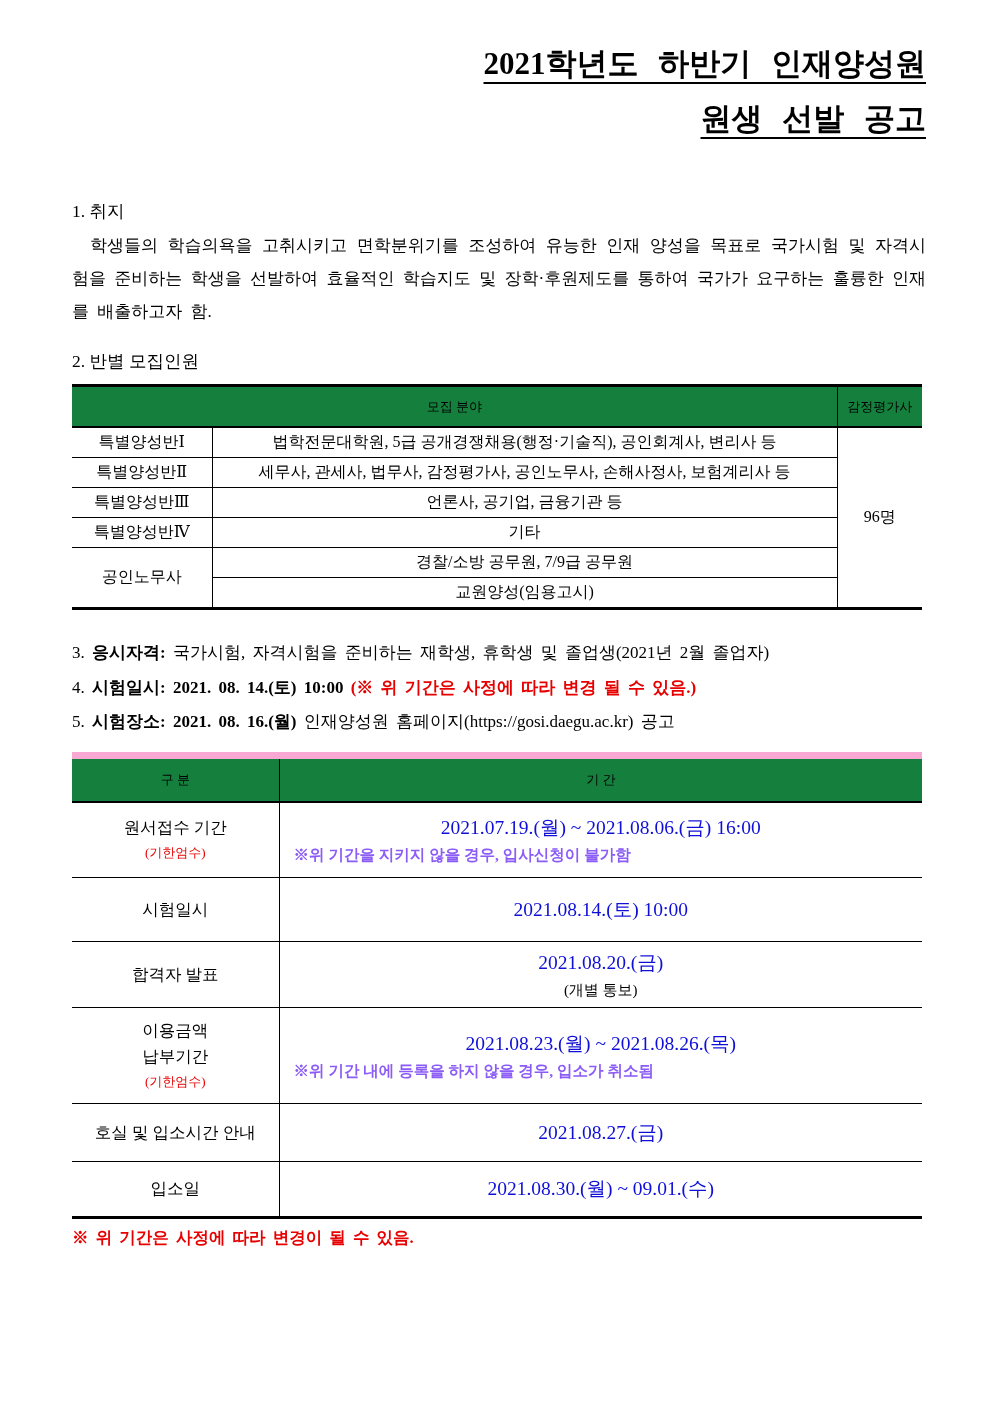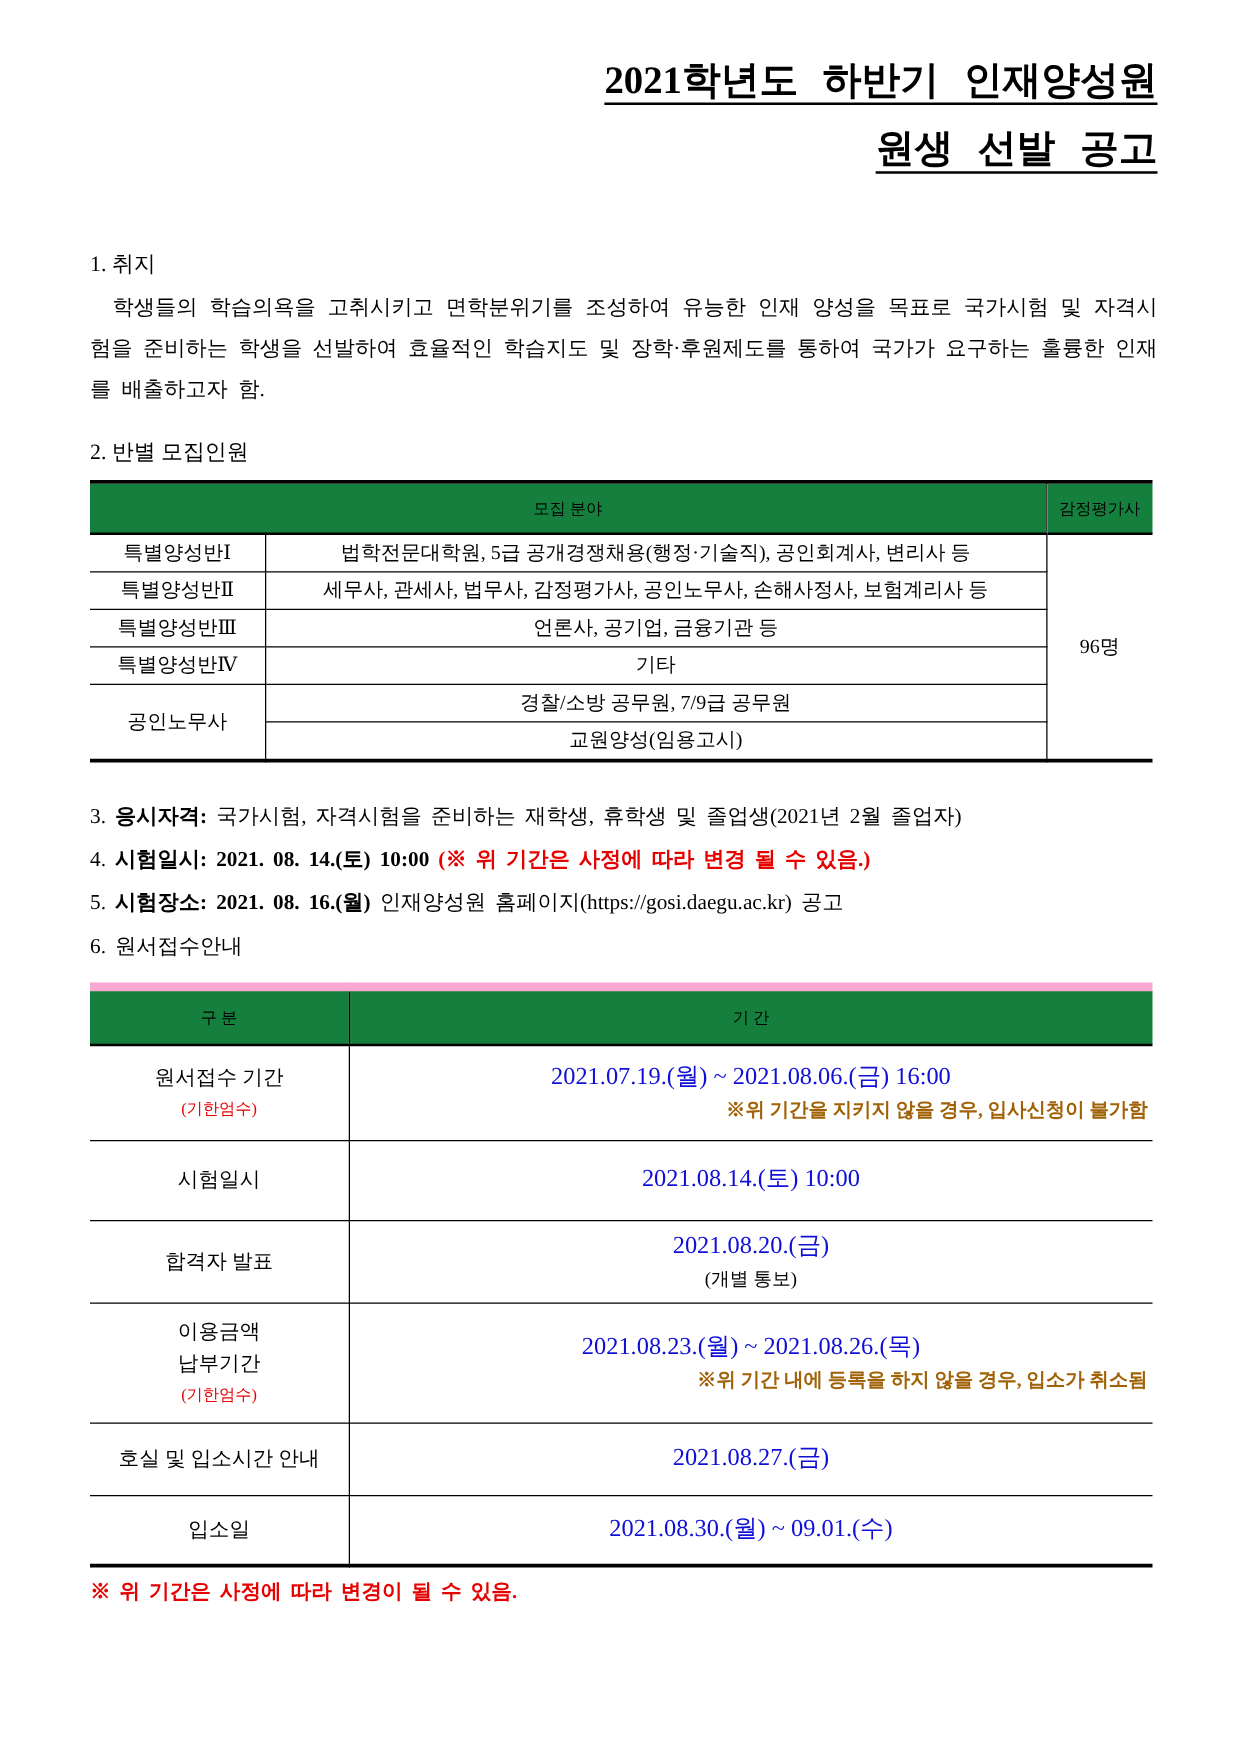--- a/index.html
+++ b/index.html
@@ -47,21 +47,21 @@
   table.t1{margin-top:12px;border-top:3px solid #000;border-bottom:3px solid #000;}
   table.t1 td{height:27px;}
   table.t1 td.hdr-cell{height:37px;}
   table.t2{margin-top:12px;border-top:7px solid #f9a8d4;border-bottom:3px solid #000;}
   table.t2 td{padding:4px 4px;}
   .t2-hdr{height:34px;}
   .lbl{font-size:16.5px;line-height:26px;white-space:pre-line;}
   .lbl-note{font-size:13px;font-weight:normal;color:#e60000;line-height:24px;}
   .val{font-size:19.5px;color:#0f0fd8;line-height:30px;}
   .sub-val{font-size:15px;color:#000;line-height:24px;}
-  .val-note{font-size:15.5px;font-weight:bold;color:#a16207;text-align:right;
+  .val-note{font-size:15.5px;font-weight:bold;color:#8b5cf6;text-align:left;
             padding-left:10px;line-height:24px;}
   .footer-note{
     width:850px;text-align:left;margin-top:8px;
     font-size:16.5px;font-weight:bold;color:#e60000;word-spacing:3px;
   }
 </style>
 </head>
 <body>
 
 <div class="content">
@@ -125,23 +125,20 @@
       <span class="b">시험일시:</span>
       <span class="b">2021. 08. 14.(토) 10:00</span>
       <span class="b red">(※ 위 기간은 사정에 따라 변경 될 수 있음.)</span>
     </div>
     <div class="numline">
       <span>5.</span>
       <span class="b">시험장소:</span>
       <span class="b">2021. 08. 16.(월)</span>
       <span>인재양성원 홈페이지(https://gosi.daegu.ac.kr) 공고</span>
     </div>
-    <div class="numline">
-      <span>6. 원서접수안내</span>
-    </div>
   </div>
 
   <table class="t2">
     <colgroup>
         <col style="width:207px">
         <col style="width:643px">
       </colgroup>
     <tbody>
         <tr>
       <td class="t-hdr t2-hdr no-l">구  분</td>

